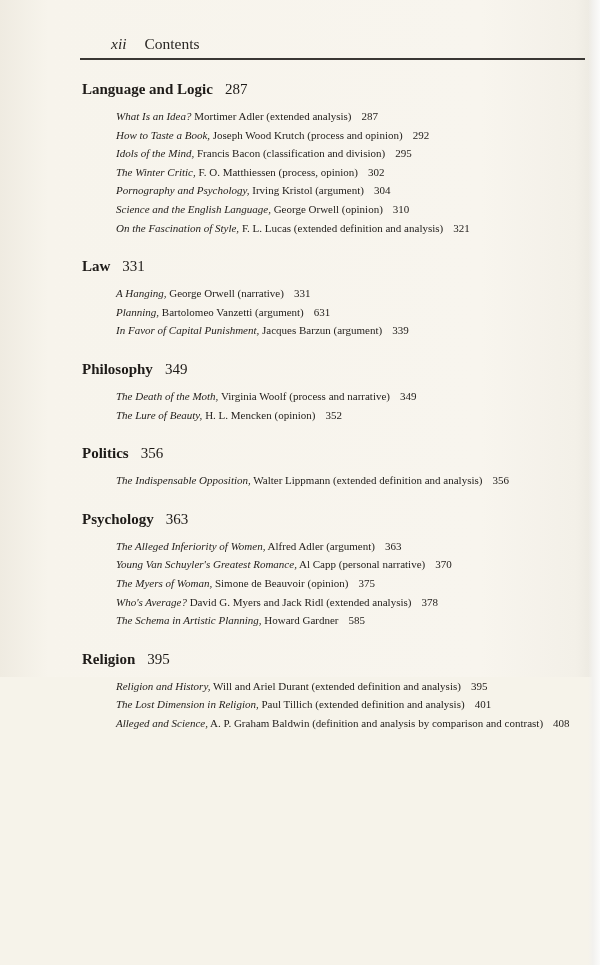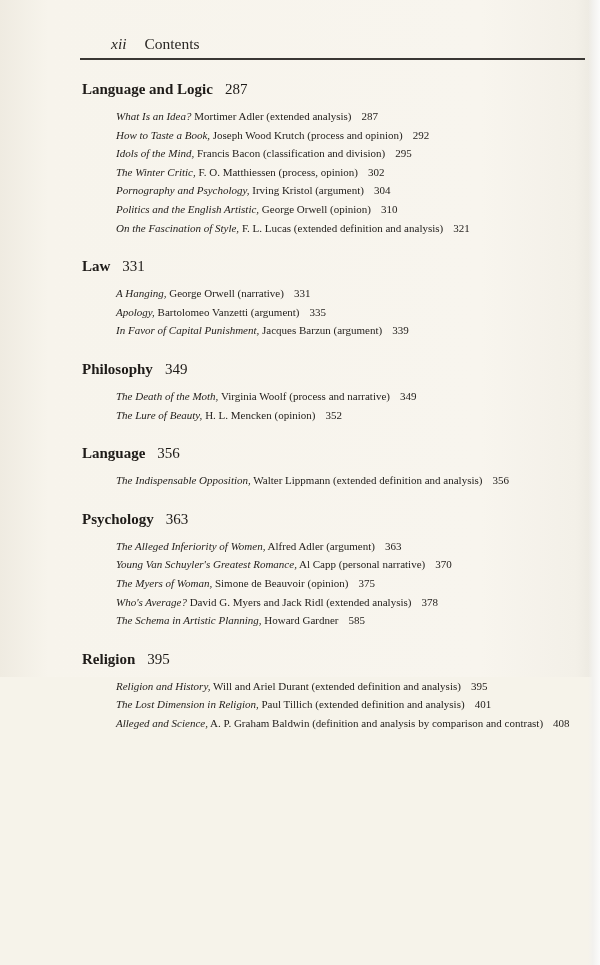--- a/index.html
+++ b/index.html
@@ -55,36 +55,36 @@
   <div class="rule"></div>
 
   <div class="content" id="toc">
       <div class="section">
         <div class="heading"><span>Language and Logic</span><span class="hpage">287</span></div>
         <div class="entry"><span class="title">What Is an Idea?</span><span> Mortimer Adler (extended analysis)</span><span class="page-num">287</span></div>
         <div class="entry"><span class="title">How to Taste a Book,</span><span> Joseph Wood Krutch (process and opinion)</span><span class="page-num">292</span></div>
         <div class="entry"><span class="title">Idols of the Mind,</span><span> Francis Bacon (classification and division)</span><span class="page-num">295</span></div>
         <div class="entry"><span class="title">The Winter Critic,</span><span> F. O. Matthiessen (process, opinion)</span><span class="page-num">302</span></div>
         <div class="entry"><span class="title">Pornography and Psychology,</span><span> Irving Kristol (argument)</span><span class="page-num">304</span></div>
-        <div class="entry"><span class="title">Politics and the English Artistic,</span><span> George Orwell (opinion)</span><span class="page-num">310</span></div>
+        <div class="entry"><span class="title">Science and the English Language,</span><span> George Orwell (opinion)</span><span class="page-num">310</span></div>
         <div class="entry"><span class="title">On the Fascination of Style,</span><span> F. L. Lucas (extended definition and analysis)</span><span class="page-num">321</span></div>
       </div>
       <div class="section">
         <div class="heading"><span>Law</span><span class="hpage">331</span></div>
         <div class="entry"><span class="title">A Hanging,</span><span> George Orwell (narrative)</span><span class="page-num">331</span></div>
-        <div class="entry"><span class="title">Apology,</span><span> Bartolomeo Vanzetti (argument)</span><span class="page-num">335</span></div>
+        <div class="entry"><span class="title">Planning,</span><span> Bartolomeo Vanzetti (argument)</span><span class="page-num">631</span></div>
         <div class="entry"><span class="title">In Favor of Capital Punishment,</span><span> Jacques Barzun (argument)</span><span class="page-num">339</span></div>
       </div>
       <div class="section">
         <div class="heading"><span>Philosophy</span><span class="hpage">349</span></div>
         <div class="entry"><span class="title">The Death of the Moth,</span><span> Virginia Woolf (process and narrative)</span><span class="page-num">349</span></div>
         <div class="entry"><span class="title">The Lure of Beauty,</span><span> H. L. Mencken (opinion)</span><span class="page-num">352</span></div>
       </div>
       <div class="section">
-        <div class="heading"><span>Language</span><span class="hpage">356</span></div>
+        <div class="heading"><span>Politics</span><span class="hpage">356</span></div>
         <div class="entry"><span class="title">The Indispensable Opposition,</span><span> Walter Lippmann (extended definition and analysis)</span><span class="page-num">356</span></div>
       </div>
       <div class="section">
         <div class="heading"><span>Psychology</span><span class="hpage">363</span></div>
         <div class="entry"><span class="title">The Alleged Inferiority of Women,</span><span> Alfred Adler (argument)</span><span class="page-num">363</span></div>
         <div class="entry"><span class="title">Young Van Schuyler's Greatest Romance,</span><span> Al Capp (personal narrative)</span><span class="page-num">370</span></div>
         <div class="entry"><span class="title">The Myers of Woman,</span><span> Simone de Beauvoir (opinion)</span><span class="page-num">375</span></div>
         <div class="entry"><span class="title">Who's Average?</span><span> David G. Myers and Jack Ridl (extended analysis)</span><span class="page-num">378</span></div>
         <div class="entry"><span class="title">The Schema in Artistic Planning,</span><span> Howard Gardner</span><span class="page-num">585</span></div>
       </div>

